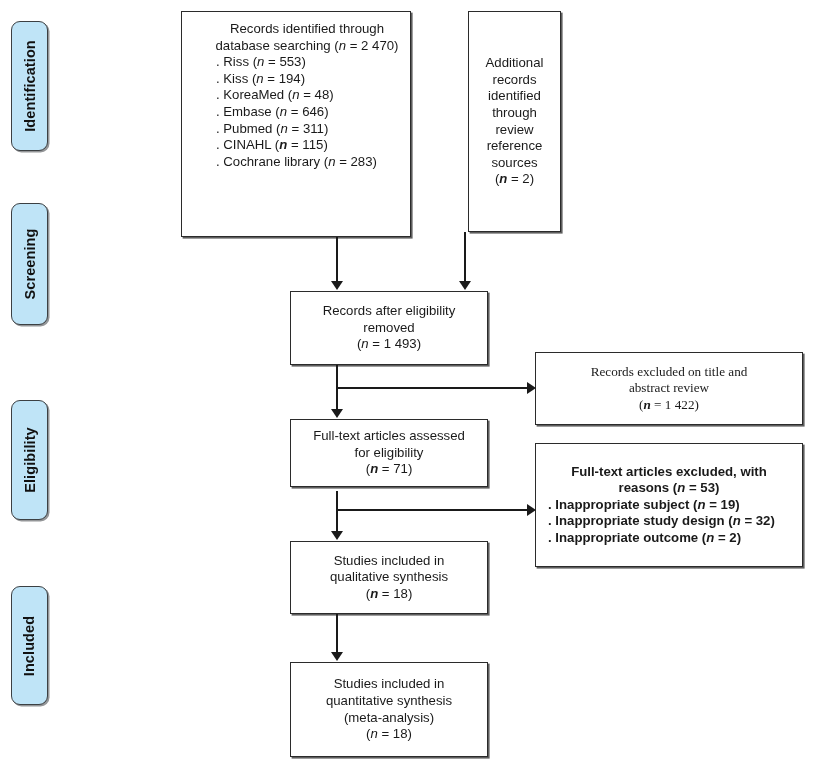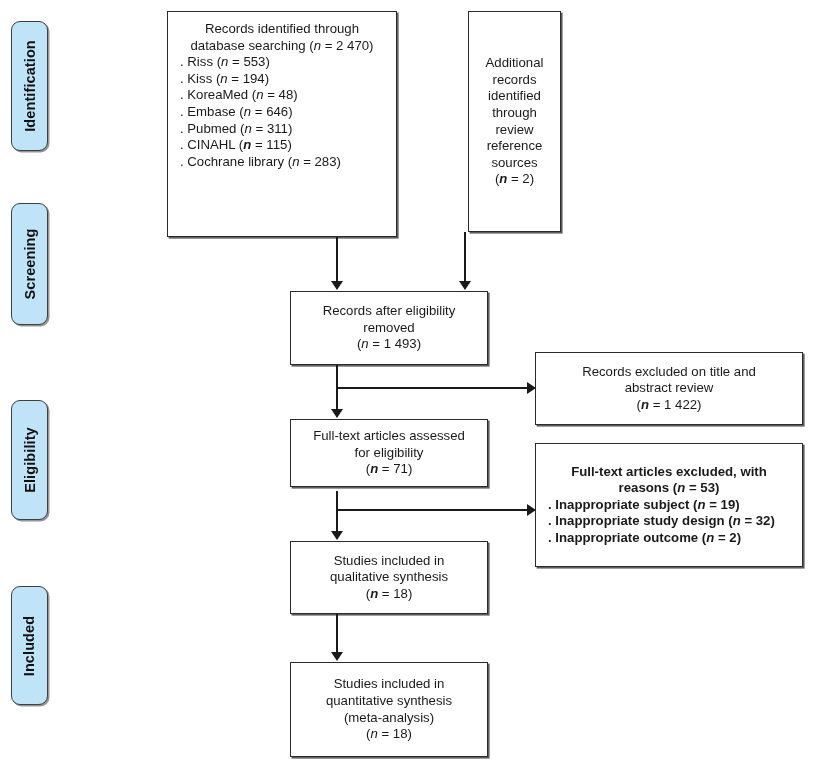--- a/index.html
+++ b/index.html
@@ -87,21 +87,21 @@
   <div class="stage" style="left:11px;top:203px;width:35px;height:120px;">
     <span>Screening</span>
   </div>
   <div class="stage" style="left:11px;top:400px;width:35px;height:118px;">
     <span>Eligibility</span>
   </div>
   <div class="stage" style="left:11px;top:586px;width:35px;height:117px;">
     <span>Included</span>
   </div>
 
-  <div class="box topalign" style="left:167px;top:11px;width:230px;height:226px;">
+  <div class="box topalign" style="left:181px;top:11px;width:230px;height:226px;padding-left:22px;">
     <div class="ln">Records identified through</div>
     <div class="ln">database searching (<em class="n">n</em> = 2 470)</div>
     <div class="ln left">. Riss (<em class="n">n</em> = 553)</div>
     <div class="ln left">. Kiss (<em class="n">n</em> = 194)</div>
     <div class="ln left">. KoreaMed (<em class="n">n</em> = 48)</div>
     <div class="ln left">. Embase (<em class="n">n</em> = 646)</div>
     <div class="ln left">. Pubmed (<em class="n">n</em> = 311)</div>
     <div class="ln left">. CINAHL (<b class="n">n</b> = 115)</div>
     <div class="ln left">. Cochrane library (<em class="n">n</em> = 283)</div>
   </div>
@@ -116,21 +116,21 @@
     <div class="ln">sources</div>
     <div class="ln">(<b class="n">n</b> = 2)</div>
   </div>
 
   <div class="box" style="left:290px;top:291px;width:198px;height:74px;">
     <div class="ln">Records after eligibility</div>
     <div class="ln">removed</div>
     <div class="ln">(<em class="n">n</em> = 1 493)</div>
   </div>
 
-  <div class="box" style="left:535px;top:352px;width:268px;height:73px;">
+  <div class="box" style="left:535px;top:352px;width:268px;height:73px;font-family:Liberation Serif, serif;">
     <div class="ln">Records excluded on title and</div>
     <div class="ln">abstract review</div>
     <div class="ln">(<b class="n">n</b> = 1 422)</div>
   </div>
 
   <div class="box" style="left:290px;top:419px;width:198px;height:68px;">
     <div class="ln">Full-text articles assessed</div>
     <div class="ln">for eligibility</div>
     <div class="ln">(<b class="n">n</b> = 71)</div>
   </div>

